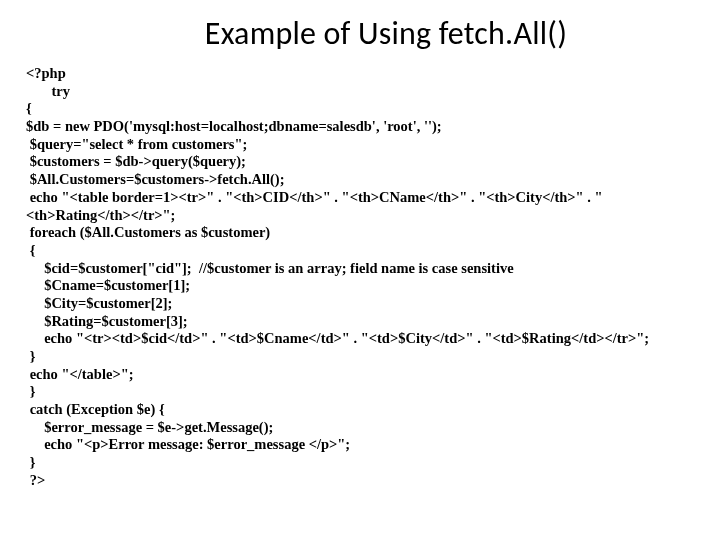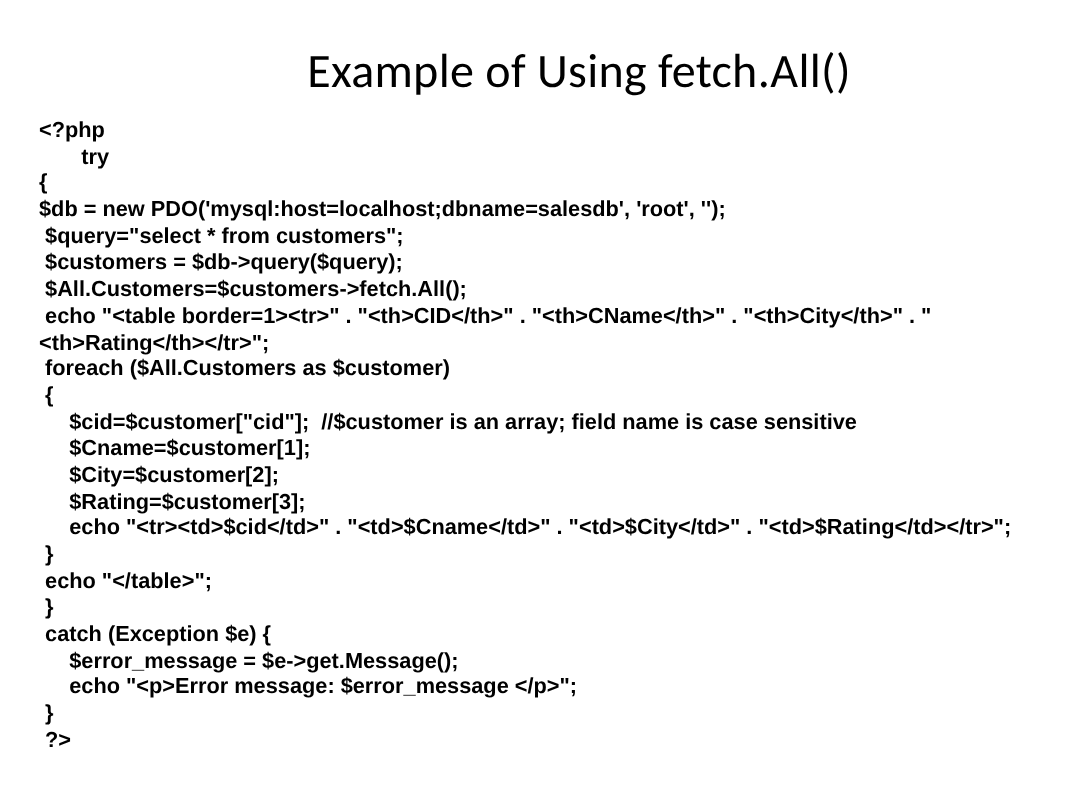--- a/index.html
+++ b/index.html
@@ -16,26 +16,26 @@
     box-sizing: border-box;
     width: 720px;
     height: 540px;
     padding: 10px 26px 10px 26px;
     position: relative;
   }
   .title {
     font-size: 32px;
     font-weight: 400;
     text-align: center;
-    margin: 18px 0 12px 110px;
+    margin: 4px 0 12px 110px;
     letter-spacing: 0.2px;
     width: 500px;
   }
   .code {
-    font-family: Liberation Sans, sans-serif;
+    font-family: Liberation Serif, serif;
     font-size: 14.5px;
     line-height: 1.22;
     font-weight: 700;
     white-space: pre-wrap;
     word-wrap: break-word;
   }
 </style>
 </head>
 <body>
 

